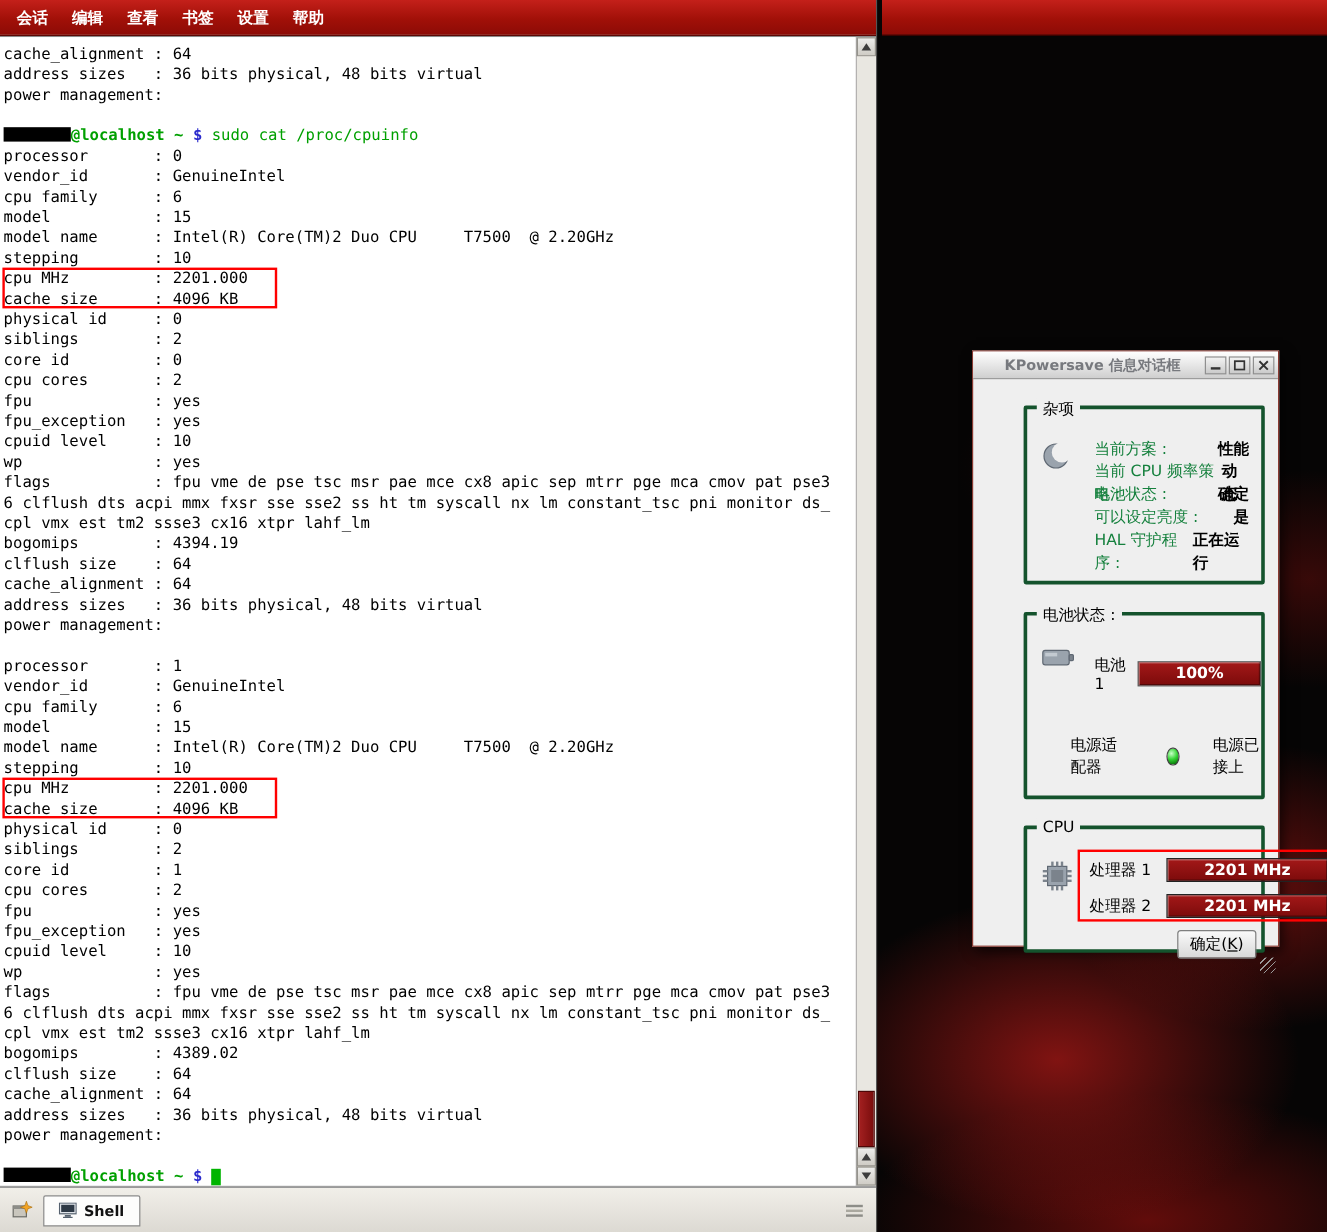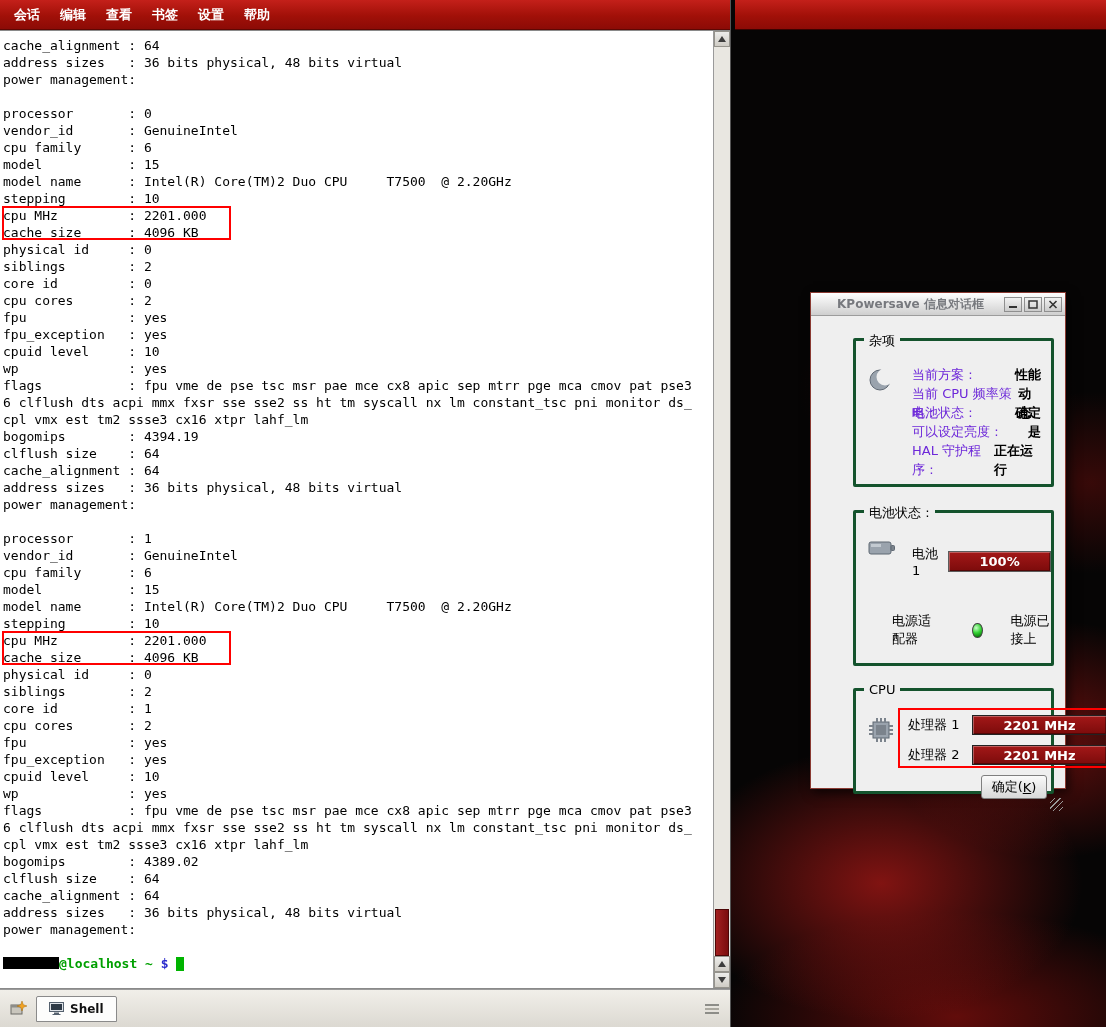--- a/index.html
+++ b/index.html
@@ -77,21 +77,21 @@
 
   .groupbox{position:relative;border:3px solid #14532d;border-radius:2px;background:#efefef;margin-left:31px;}
   .legend{position:absolute;top:-9px;left:8px;background:#efefef;padding:0 5px;font-size:13px;color:#000;}
   .gb-misc{margin-top:22px;height:143px;}
   .gb-batt{margin-top:23px;height:150px;}
   .gb-cpu{margin-top:22px;height:100px;}
 
   .gb-icon{position:absolute;left:12px;top:26px;}
   .misc-rows{margin:24px 10px 0 56px;}
   .misc-row{display:flex;justify-content:space-between;height:19px;line-height:19px;}
-  .misc-label{color:#6d28d9;}
+  .misc-label{color:#15803d;}
   .misc-value{font-weight:bold;color:#000;}
 
   .batt-row{display:flex;align-items:center;gap:10px;margin:32px 0 0 56px;}
   .batt-label{width:40px;}
   .pbar{position:relative;width:156px;height:21px;border:1px solid #5c5c5c;background:#cfcfcf;box-sizing:border-box;}
   .pfill{position:absolute;left:0;top:0;bottom:0;background:linear-gradient(180deg,#a31818,#7c0b0b);
     box-shadow:inset 1px 1px 0 rgba(255,255,255,.3), inset -1px -1px 0 rgba(0,0,0,.35);}
   .plabel{position:absolute;left:0;right:0;top:0;bottom:0;display:flex;align-items:center;justify-content:center;
     color:#fff;font-weight:bold;font-size:13px;}
   .adapter-row{display:flex;align-items:center;margin:34px 0 0 36px;}
@@ -132,20 +132,21 @@
       <span class="menu-item">设置</span>
       <span class="menu-item">帮助</span>
     </div>
 
     <div class="terminal-body">
       <div class="terminal-output">
           <div class="tline">cache_alignment : 64</div>
           <div class="tline">address sizes   : 36 bits physical, 48 bits virtual</div>
           <div class="tline">power management:</div>
           <div class="tline"></div>
+          <div class="tline"><span class="redacted"></span><span class="p-host">@localhost ~</span><span class="p-dollar"> $ </span><span class="p-cmd">sudo cat /proc/cpuinfo</span></div>
           <div class="tline">processor       : 0</div>
           <div class="tline">vendor_id       : GenuineIntel</div>
           <div class="tline">cpu family      : 6</div>
           <div class="tline">model           : 15</div>
           <div class="tline">model name      : Intel(R) Core(TM)2 Duo CPU     T7500  @ 2.20GHz</div>
           <div class="tline">stepping        : 10</div>
           <div class="hl-group">
             <div class="tline">cpu MHz         : 2201.000</div>
             <div class="tline">cache size      : 4096 KB</div>
           </div>

